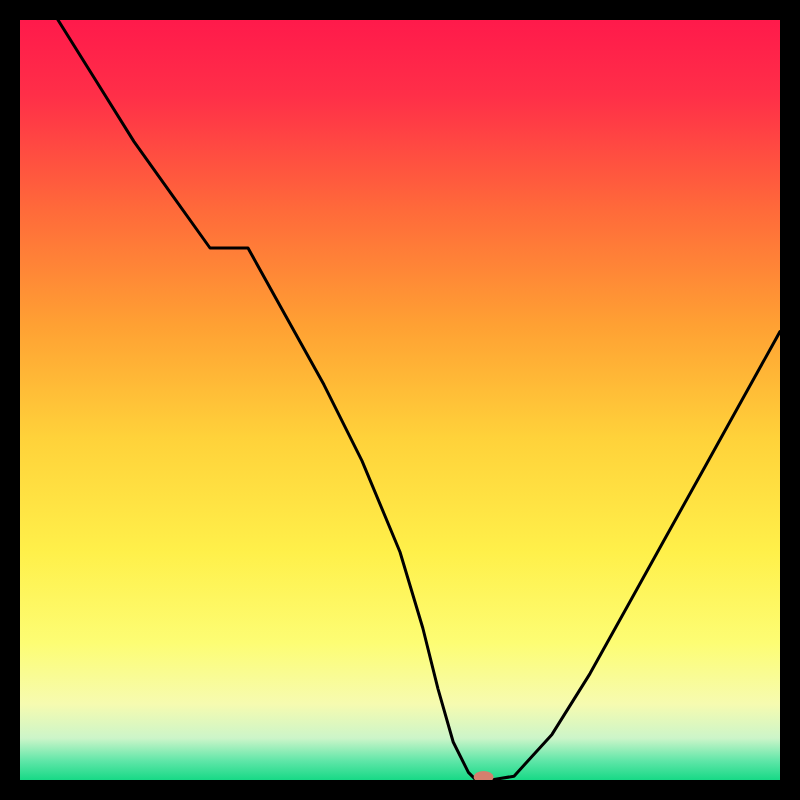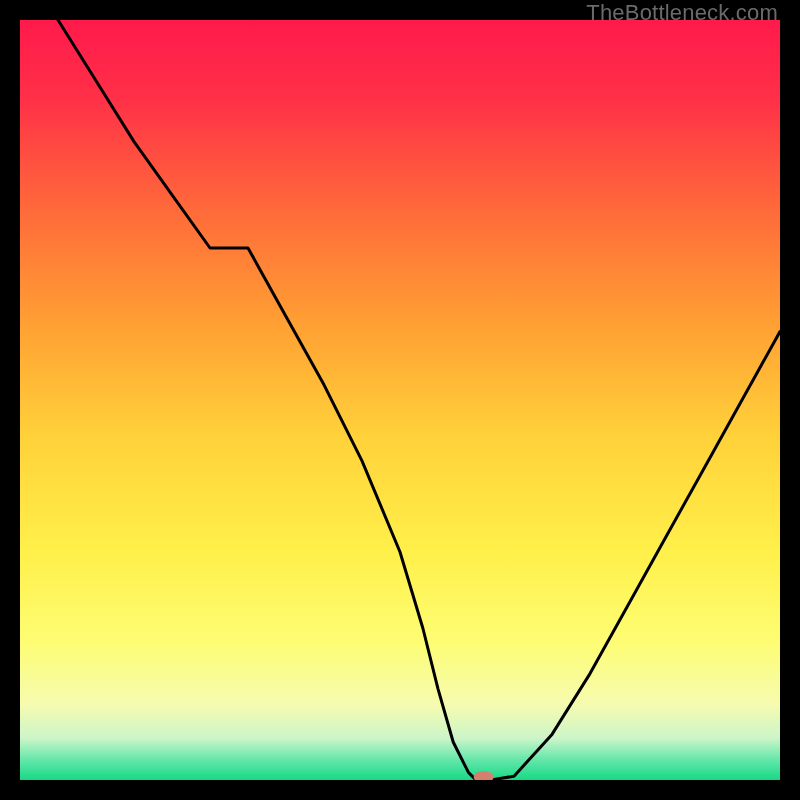--- a/index.html
+++ b/index.html
@@ -38,21 +38,20 @@
   }
   svg {
     display: block;
   }
 </style>
 </head>
 <body>
 
 <div class="frame">
 
-  <div class="watermark">TheBottleneck.com</div>
 
   <div class="plot-area">
     <svg id="chart-svg" width="760" height="760" viewBox="0 0 760 760">
       <defs>
         <linearGradient id="bg-grad" x1="0" y1="0" x2="0" y2="1">
             <stop offset="0%" stop-color="#ff1a4b"></stop>
             <stop offset="10%" stop-color="#ff2f48"></stop>
             <stop offset="25%" stop-color="#ff6a3a"></stop>
             <stop offset="40%" stop-color="#ffa033"></stop>
             <stop offset="55.00000000000001%" stop-color="#ffd23a"></stop>

